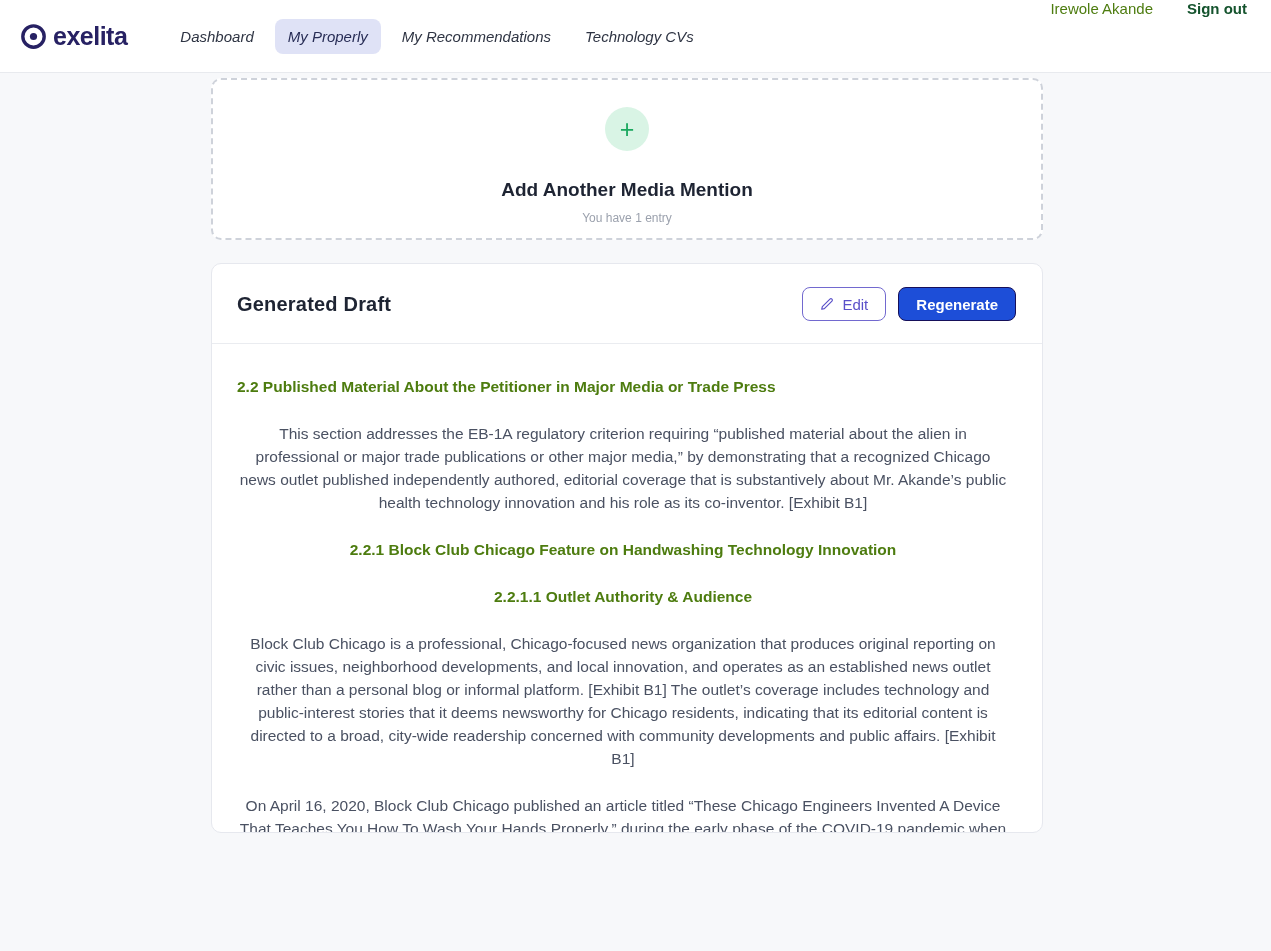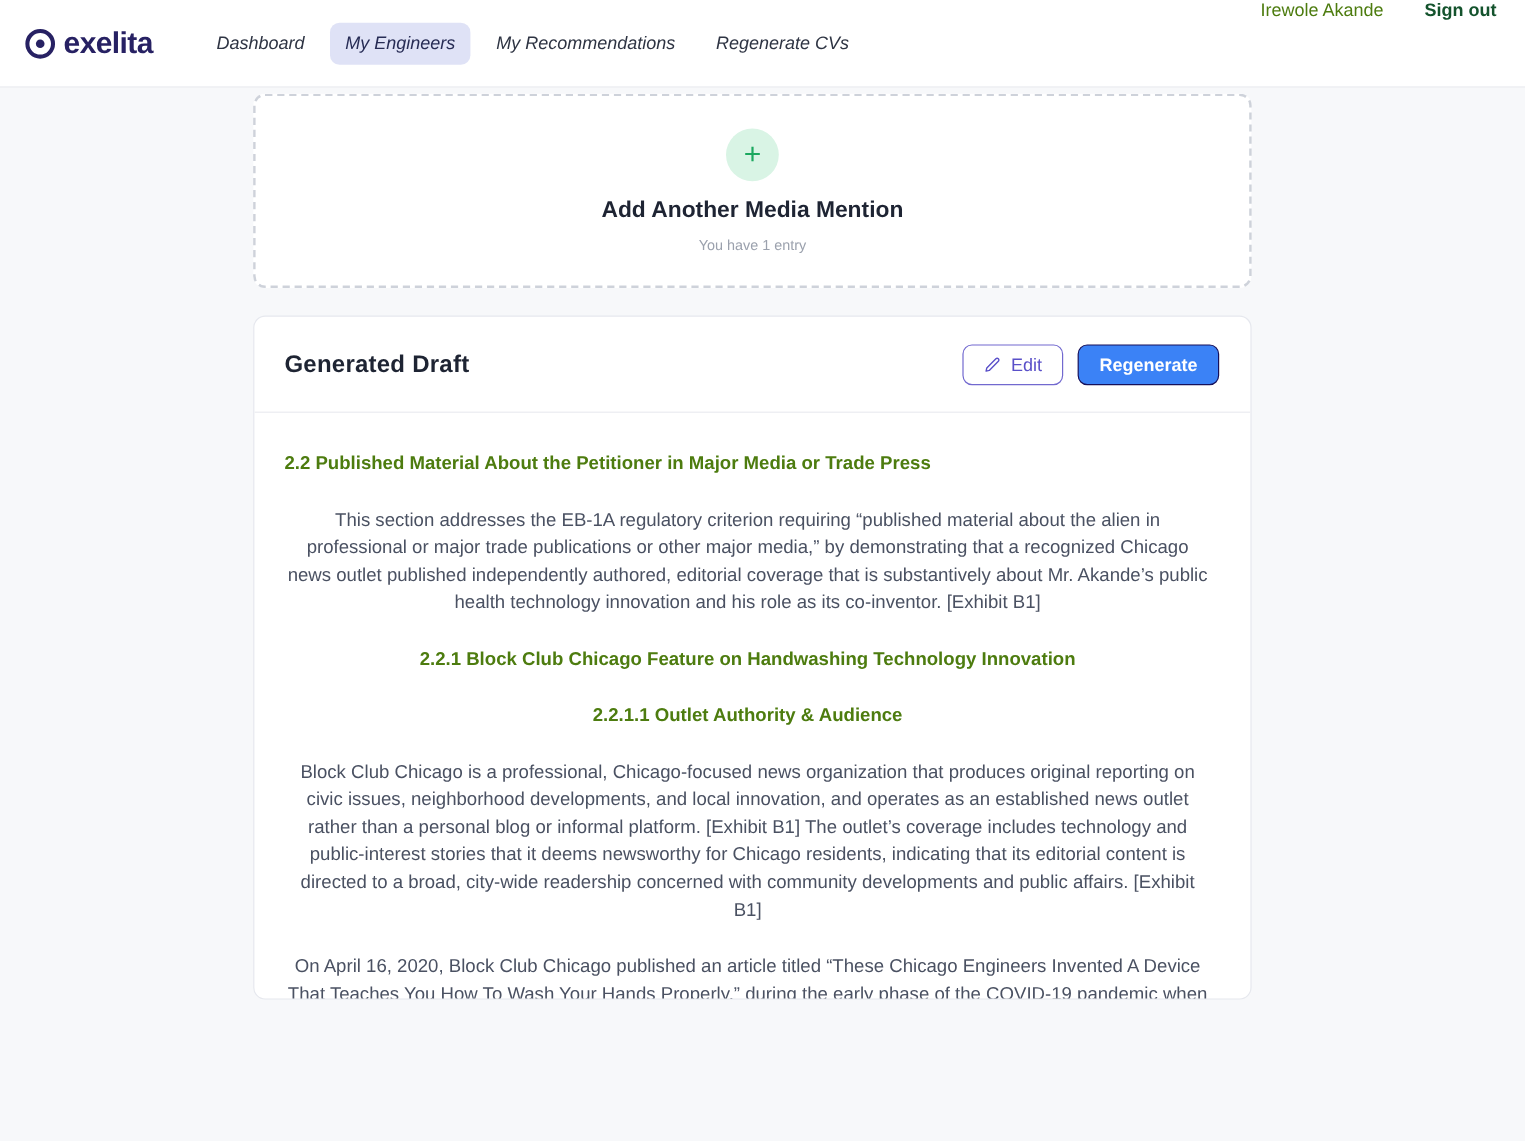--- a/index.html
+++ b/index.html
@@ -89,21 +89,21 @@
     background: #d9f4e5;
     display: flex;
     align-items: center;
     justify-content: center;
     color: #1ba85f;
     font-size: 25px;
     font-weight: 400;
     line-height: 1;
   }
   .add-title {
-    margin-top: 14px;
+    margin-top: 28px;
     font-size: 19px;
     font-weight: 700;
     color: #1e2433;
   }
   .add-subtitle {
     margin-top: 10px;
     font-size: 12px;
     color: #9ba1ad;
   }
 
@@ -140,21 +140,21 @@
     font-size: 15px;
     cursor: pointer;
     font-family: "Liberation Sans", sans-serif;
   }
   .btn-edit {
     background: #ffffff;
     border: 1px solid #7269cf;
     color: #5a50c9;
   }
   .btn-regenerate {
-    background: #3b82f6;
+    background: #1d4ed8;
     border: 1px solid #16105a;
     color: #ffffff;
     font-weight: 600;
   }
 
   .draft-content {
     padding: 31px 33px 40px 25px;
   }
   .doc-heading {
     font-size: 15.5px;
@@ -182,23 +182,23 @@
         <line x1="5" y1="12" x2="8" y2="12" stroke="#ffffff" stroke-width="2"></line>
         <line x1="16" y1="12" x2="19" y2="12" stroke="#ffffff" stroke-width="2"></line>
         <line x1="12" y1="16" x2="12" y2="19" stroke="#ffffff" stroke-width="2"></line>
       </svg>
     </span>
     <span class="brand-text">exelita</span>
   </div>
 
   <nav class="nav">
     <a class="nav-item">Dashboard</a>
-    <a class="nav-item active">My Engineers</a>
+    <a class="nav-item active">My Properly</a>
     <a class="nav-item">My Recommendations</a>
-    <a class="nav-item">Regenerate CVs</a>
+    <a class="nav-item">Technology CVs</a>
   </nav>
 
   <div class="topbar-spacer"></div>
 
   <span class="user-name">Irewole Akande</span>
   <a class="sign-out">Sign out</a>
 </header>
 
 <main class="page-col">
 

